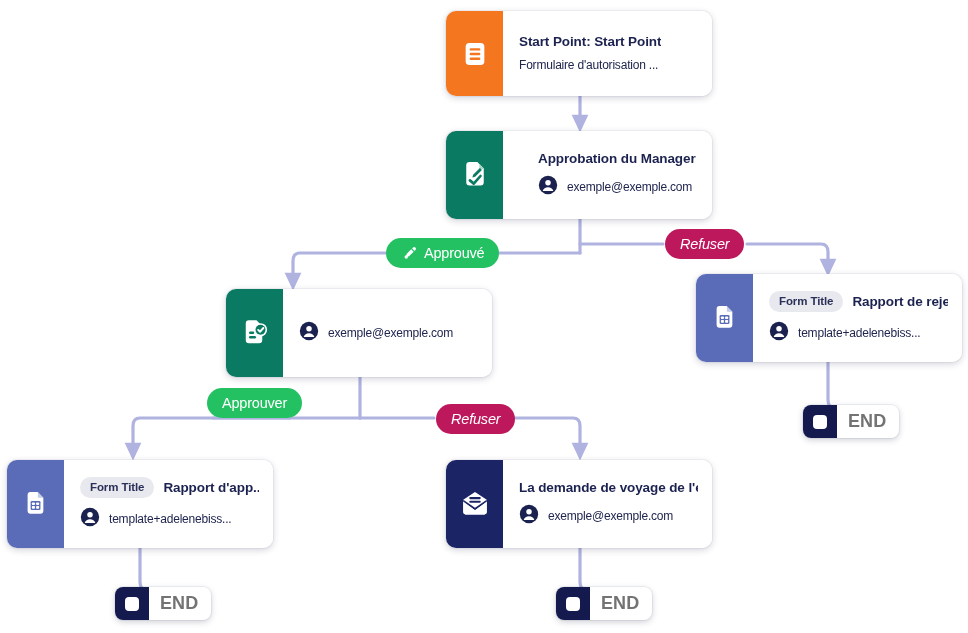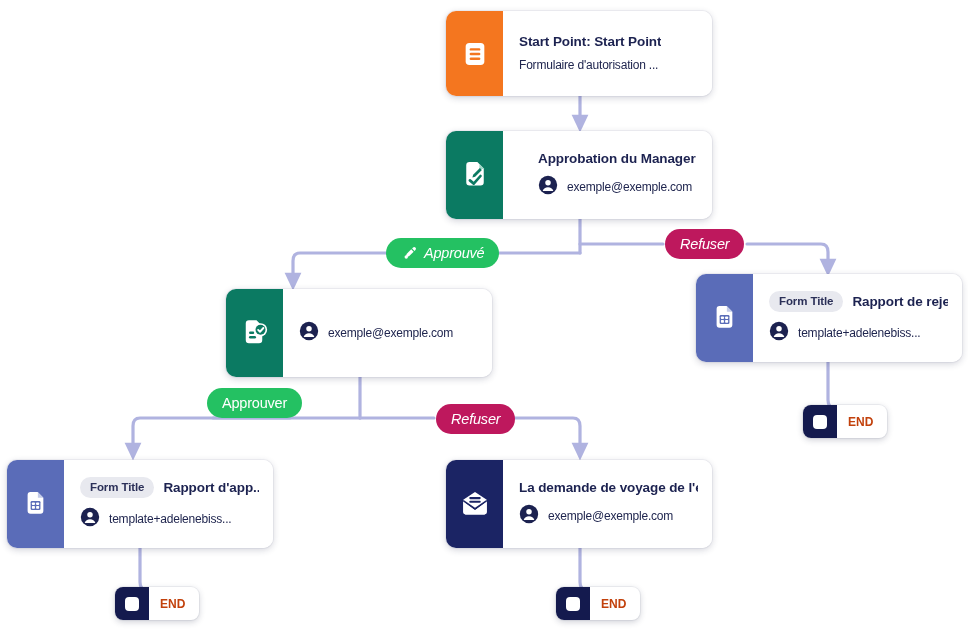--- a/index.html
+++ b/index.html
@@ -142,23 +142,23 @@
   }
   .end-node .end-stop {
     width: 14px; height: 14px;
     background: #ffffff;
     border-radius: 4px;
   }
   .end-node .end-label {
     display: flex;
     align-items: center;
     padding: 0 13px 0 11px;
-    font-size: 12px;
+    font-size: 18px;
     font-weight: bold;
-    color: #c2410c;
+    color: #737373;
     letter-spacing: 0.1px;
   }
 </style>
 </head>
 <body>
 
 <div id="canvas">
 
   <svg id="edges" viewBox="0 0 968 633" width="968" height="633">
     <defs>
@@ -235,21 +235,21 @@
             <circle cx="12" cy="12" r="11" fill="#1c2250"></circle>
             <circle cx="12" cy="9.2" r="3.3" fill="#ffffff"></circle>
             <path d="M5.6 19.2a6.8 6.8 0 0 1 12.8 0z" fill="#ffffff"></path>
           </svg>
         </span>
         <span class="sub-text">exemple@exemple.com</span>
       </div>
     </div>
   </div>
 
-  <div class="badge badge-green" style="left:386px; top:238px;font-style:italic;">
+  <div class="badge badge-green" style="left:386px; top:238px;">
     <span>
       <svg width="17" height="17" viewBox="0 0 24 24">
         <path d="M20.4 3.6a2.4 2.4 0 0 0-3.4 0l-1.3 1.3 3.4 3.4 1.3-1.3a2.4 2.4 0 0 0 0-3.4z" fill="#ffffff"></path>
         <path d="M14.4 6.1l3.4 3.4-6.5 6.5-4.6 1.2 1.2-4.6z" fill="#ffffff"></path>
         <circle cx="7.4" cy="17" r="2.4" fill="#ffffff"></circle>
       </svg>
     </span>
     <span>Approuvé</span>
   </div>
 

